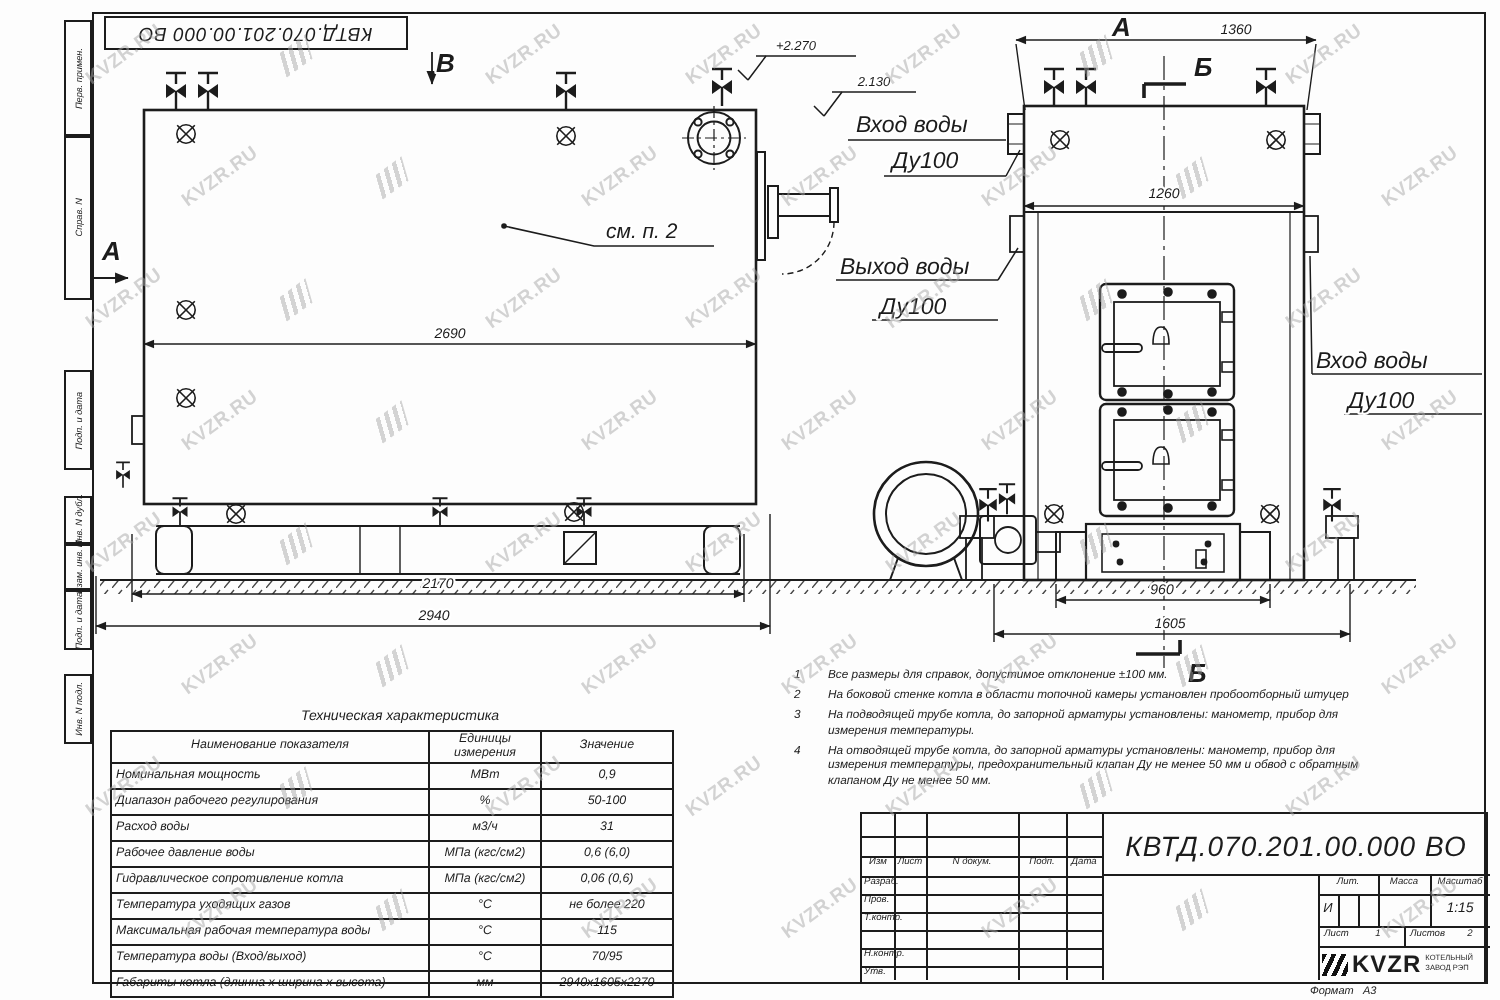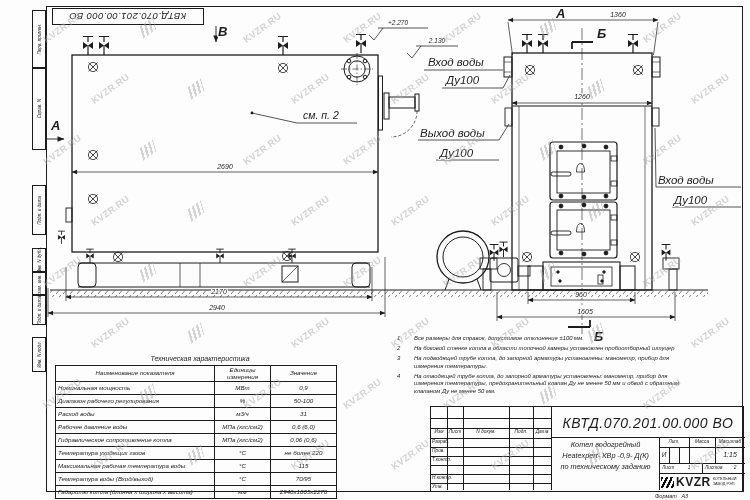--- a/index.html
+++ b/index.html
@@ -402,25 +402,20 @@
   <span class="t48" style="left:78px;top:23px;width:24px">Подп.</span>
   <span class="t48" style="left:102px;top:23px;width:18px">Дата</span>
   <span class="t48" style="left:1px;top:33px;width:31px;text-align:left">Разраб.</span>
   <span class="t48" style="left:1px;top:42px;width:31px;text-align:left">Пров.</span>
   <span class="t48" style="left:1px;top:51px;width:31px;text-align:left">Т.контр.</span>
   <span class="t48" style="left:1px;top:60px;width:31px;text-align:left"></span>
   <span class="t48" style="left:1px;top:69px;width:31px;text-align:left">Н.контр.</span>
   <span class="t48" style="left:1px;top:78px;width:31px;text-align:left">Утв.</span>
 
   <div class="docnum">КВТД.070.201.00.000  ВО</div>
-  <div class="pname">
-    <div>Котел водогрейный</div>
-    <div>Heatexpert- КВр -0,9- Д(К)</div>
-    <div>по техническому заданию</div>
-  </div>
 
   <span class="t48" style="left:228px;top:33px;width:30px">Лит.</span>
   <span class="t48" style="left:258px;top:33px;width:26px">Масса</span>
   <span class="t48" style="left:284px;top:33px;width:30px">Масштаб</span>
   <span class="t48" style="left:228px;top:45px;width:10px;font-size:6.5px">И</span>
   <span class="t48" style="left:258px;top:45px;width:26px;font-size:6.5px"></span>
   <span class="t48" style="left:284px;top:44px;width:30px;font-size:7px">1:15</span>
   <span class="t48" style="left:231px;top:58.5px;width:20px;text-align:left">Лист</span>
   <span class="t48" style="left:253px;top:58.5px;width:10px">1</span>
   <span class="t48" style="left:274px;top:58.5px;width:24px;text-align:left">Листов</span>

